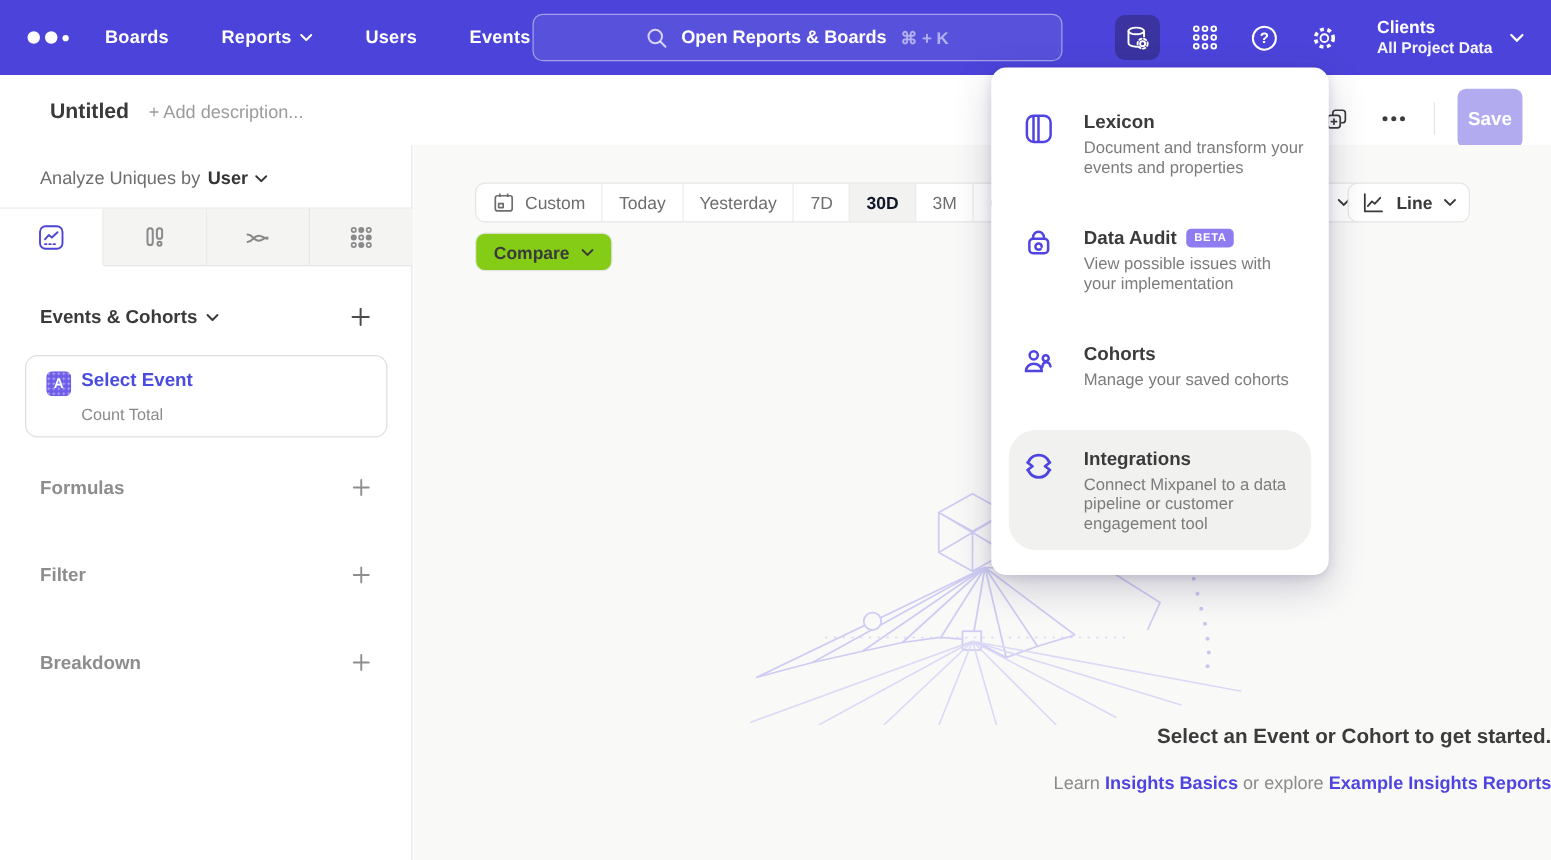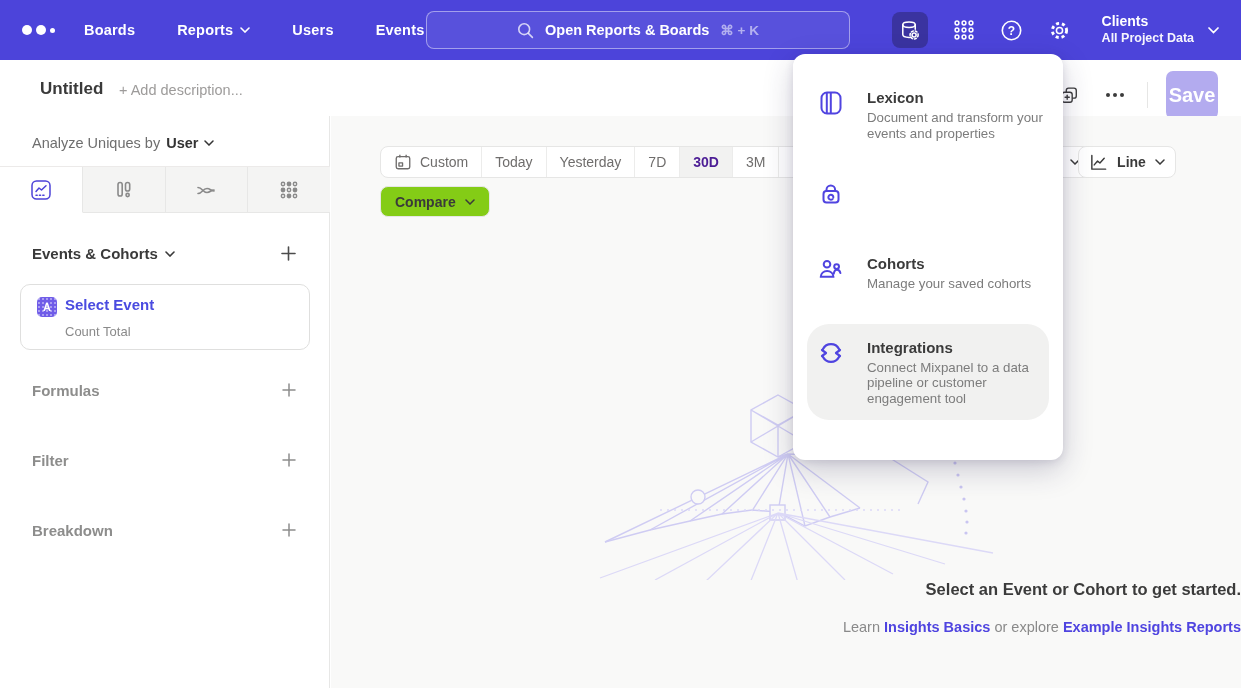--- a/index.html
+++ b/index.html
@@ -24,21 +24,21 @@
   .account .acc-t { color:#fff; font-size:14px; font-weight:700; }
   .account .acc-s { color:#fff; font-size:12.5px; font-weight:700; opacity:.95; }
 
   
   .toolbar { position:absolute; left:0; top:60px; width:1241px; height:56px; background:#fff; }
   .doc-title { position:absolute; left:40px; top:19px; font-size:17px; font-weight:700; color:#3a3a3a; }
   .doc-desc { position:absolute; left:119px; top:22px; font-size:14.5px; color:#9d9b9a; cursor:text; }
   .tb-right { position:absolute; right:23px; top:11px; display:flex; align-items:center; gap:18px; }
   .tb-divider { width:1px; height:26px; background:#e6e6e5; }
   .icon-btn { background:none; border:none; cursor:pointer; display:flex; align-items:center; justify-content:center; padding:4px; }
-  .save-btn { width:52px; height:48px; background:#b3abef; color:#fff; border:none; border-radius:7px; font-size:20px; font-weight:600; font-family:inherit; cursor:pointer; }
+  .save-btn { width:52px; height:48px; background:#b3abef; color:#fff; border:none; border-radius:7px; font-size:15px; font-weight:600; font-family:inherit; cursor:pointer; }
 
   
   .sidebar { position:absolute; left:0; top:116px; width:330px; height:572px; background:#fff; border-right:1px solid #e7e7e6; }
   .analyze-row { position:absolute; left:32px; top:19px; display:flex; align-items:center; gap:6px; }
   .analyze-label { font-size:14.5px; color:#6e6e6e; }
   .analyze-value { font-size:14.5px; font-weight:600; color:#343434; display:flex; align-items:center; gap:6px; cursor:pointer; }
   .tabs { position:absolute; left:0; top:50px; width:330px; height:47px; display:flex; border-top:1px solid #eceae9; }
   .tab { flex:1; display:flex; align-items:center; justify-content:center; background:#f4f4f3; border-right:1px solid #e7e7e6; border-bottom:1px solid #e7e7e6; cursor:pointer; }
   .tab:last-child { border-right:none; }
   .tab.selected { background:#fff; border-bottom-color:transparent; }
@@ -50,21 +50,21 @@
   .event-sub { position:absolute; left:44px; top:39px; font-size:13px; color:#8a8a8a; }
   .builder-row { position:absolute; left:32px; width:266px; height:20px; display:flex; align-items:center; justify-content:space-between; }
   .builder-label { font-size:15px; font-weight:600; color:#8d8d8c; }
   .plus-btn { background:none; border:none; cursor:pointer; padding:2px; display:flex; }
 
   
   .main { position:absolute; left:331px; top:116px; width:910px; height:572px; background:#f9f9f8; }
   .date-seg { position:absolute; left:49px; top:30px; height:32px; display:inline-flex; background:#fff; border:1px solid #e6e6e5; border-radius:8px; overflow:hidden; }
   .seg-item { display:flex; align-items:center; justify-content:center; gap:8px; padding:0 13px; font-size:14px; color:#6f6d6c; border-left:1px solid #ececeb; cursor:pointer; white-space:nowrap; }
   .seg-item:first-child { border-left:none; }
-  .seg-item.selected { background:#f2f2f1; color:#4c1d95; font-weight:700;text-align:right; }
+  .seg-item.selected { background:#f2f2f1; color:#0f172a; font-weight:700;text-align:right; }
   .compare-btn { position:absolute; left:49px; top:70px; height:31px; padding:0 14px; background:#84cc16; border:1px solid #e6e6e5; border-radius:8px; display:inline-flex; align-items:center; gap:9px; font-size:14px; font-weight:600; color:#3a3a3a; font-family:inherit; cursor:pointer; }
   .partial-dd { position:absolute; left:714px; top:30px; width:48px; height:32px; background:#fff; border:1px solid #e6e6e5; border-radius:8px; display:flex; align-items:center; justify-content:flex-end; padding-right:12px; cursor:pointer; }
   .line-btn { position:absolute; left:747px; top:30px; width:98px; height:32px; background:#fff; border:1px solid #e6e6e5; border-radius:8px; display:flex; align-items:center; justify-content:center; gap:9px; font-size:14px; font-weight:600; color:#3a3a3a; font-family:inherit; cursor:pointer; }
 
   .illu { position:absolute; left:229px; top:234px; width:460px; height:230px; }
 
   .empty-state { position:absolute; left:0; top:464px; width:910px; text-align:right; }
   .empty-title { font-size:16.5px; font-weight:700; color:#3b3b3b; }
   .empty-sub { margin-top:20px; font-size:14.5px; color:#8a8a8a; }
   .empty-sub a { color:#4f44e0; font-weight:600; text-decoration:none; cursor:pointer; }
@@ -394,20 +394,27 @@
   </div>
 
   <div class="menu-item">
     <div class="mi-icon">
       <svg width="28" height="28" viewBox="0 0 28 28" fill="none" stroke="#5044e0" stroke-width="2" stroke-linecap="round">
         <path d="M9.5 9V7.7a4.3 4.3 0 0 1 8.6 0V9"></path>
         <rect x="6.5" y="9" width="15" height="11.5" rx="3"></rect>
         <path d="M15.5 17.2c-1.4 1-3.4.5-4-1-.6-1.6.5-3.3 2.2-3.4 1.6-.1 2.8 1.2 2.6 2.7"></path>
       </svg>
     </div>
+    <div class="mi-text">
+      <div class="mi-title-row">
+        <span class="mi-title">Data Audit</span>
+        <span class="beta-badge">BETA</span>
+      </div>
+      <div class="mi-desc">View possible issues with your implementation</div>
+    </div>
   </div>
 
   <div class="menu-item">
     <div class="mi-icon">
       <svg width="28" height="28" viewBox="0 0 28 28" fill="none" stroke="#5044e0" stroke-width="2" stroke-linecap="round">
         <circle cx="10" cy="9.2" r="3.3"></circle>
         <path d="M3.8 21.8a6.3 5.9 0 0 1 12.6 0z"></path>
         <circle cx="19.6" cy="11.6" r="2.4"></circle>
         <path d="M16.8 18.6c.3-2.4 1.6-3.9 3.2-3.9 1.7 0 3 1.4 3.4 3.4"></path>
       </svg>

